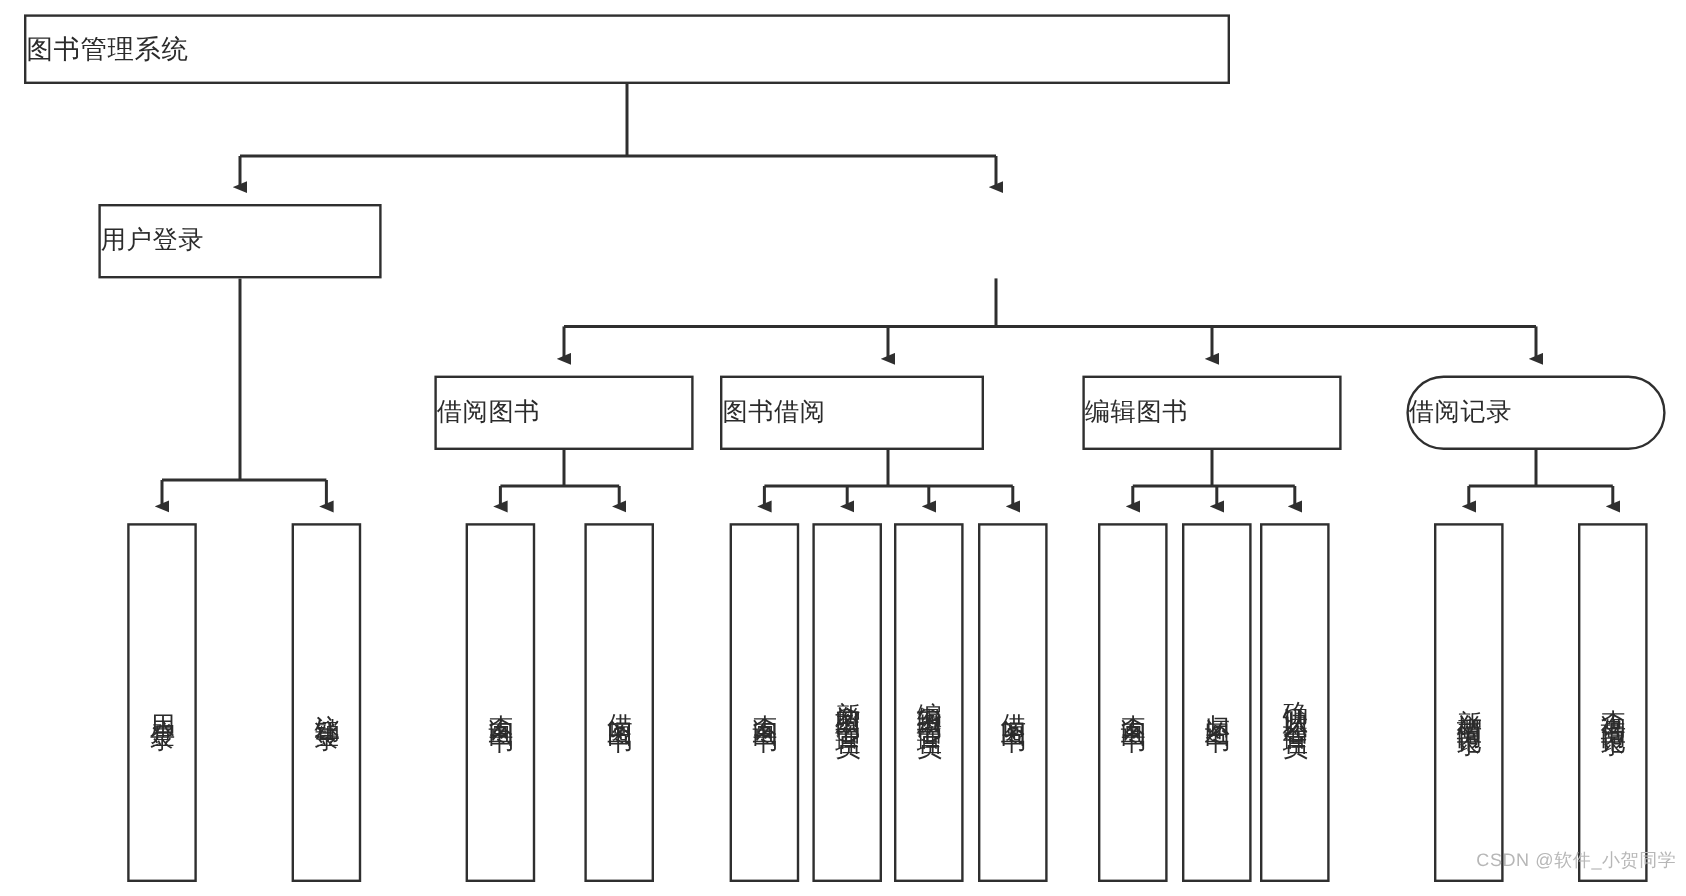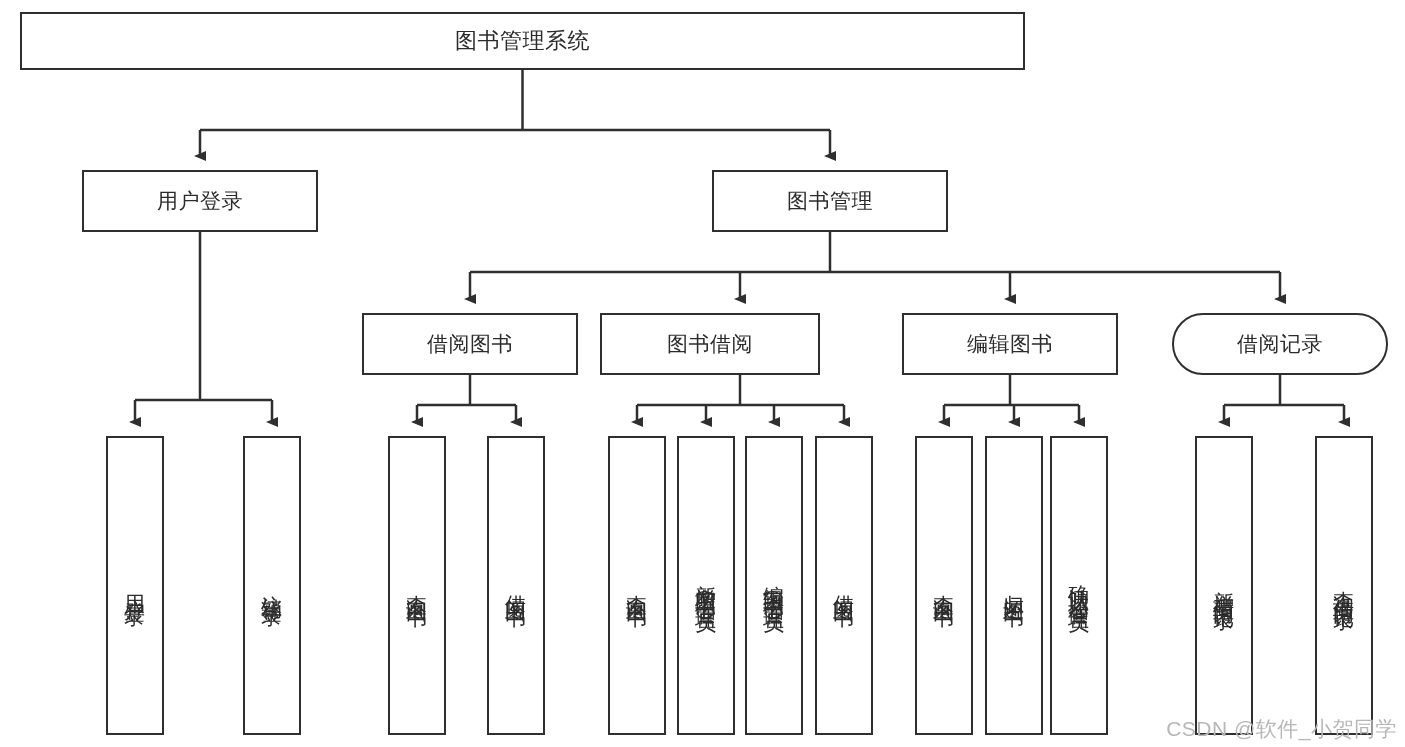--- a/index.html
+++ b/index.html
@@ -26,21 +26,21 @@
     height: 747px;
     pointer-events: none;
   }
   .node {
     position: absolute;
     box-sizing: border-box;
     background: #ffffff;
     border: 2px solid #2f2f2f;
     display: flex;
     align-items: center;
-    justify-content: center;
+    justify-content: flex-start;
     z-index: 2;
   }
   .node .lbl {
     color: #2b2b2b;
     line-height: 1.06;
     white-space: nowrap;
     letter-spacing: 0.5px;
   }
   
   .node.h .lbl {
@@ -58,22 +58,22 @@
     writing-mode: vertical-rl;
     text-orientation: upright;
     font-size: 21px;
     letter-spacing: 4px;
     line-height: 1;
     max-height: 270px;
   }
   #watermark {
     position: absolute;
     right: 8px;
-    bottom: 4px;
-    font-size: 21px;
+    bottom: 20px;
+    font-size: 15px;
     color: #b7b7b7;
     z-index: 5;
     white-space: nowrap;
     letter-spacing: 0.5px;
   }
 </style>
 </head>
 <body>
 
 <div id="canvas">
@@ -122,23 +122,20 @@
   </svg>
 
   <div class="node h root" style="left: 20px; top: 12px; width: 1005px; height: 58px;">
     <span class="lbl">图书管理系统</span>
   </div>
 
   <div id="watermark">CSDN @软件_小贺同学</div>
 <div class="node h" style="left: 82px; top: 170px; width: 236px; height: 62px;">
       <span class="lbl">用户登录</span>
     </div>
-    <div class="node h" style="left: 712px; top: 170px; width: 236px; height: 62px;">
-      <span class="lbl">图书管理</span>
-    </div>
     <div class="node h" style="left: 362px; top: 313px; width: 216px; height: 62px;">
       <span class="lbl">借阅图书</span>
     </div>
     <div class="node h" style="left: 600px; top: 313px; width: 220px; height: 62px;">
       <span class="lbl">图书借阅</span>
     </div>
     <div class="node h" style="left: 902px; top: 313px; width: 216px; height: 62px;">
       <span class="lbl">编辑图书</span>
     </div>
     <div class="node h" style="left: 1172px; top: 313px; width: 216px; height: 62px; border-radius: 31px;">

